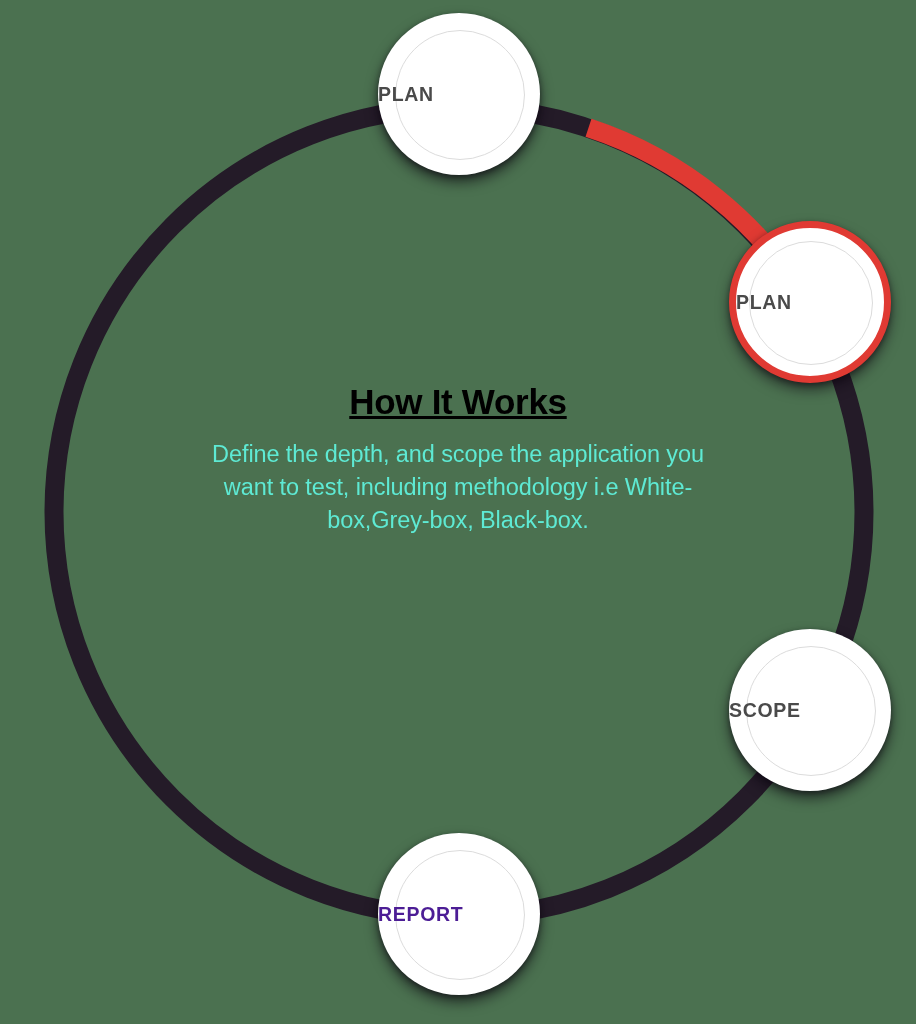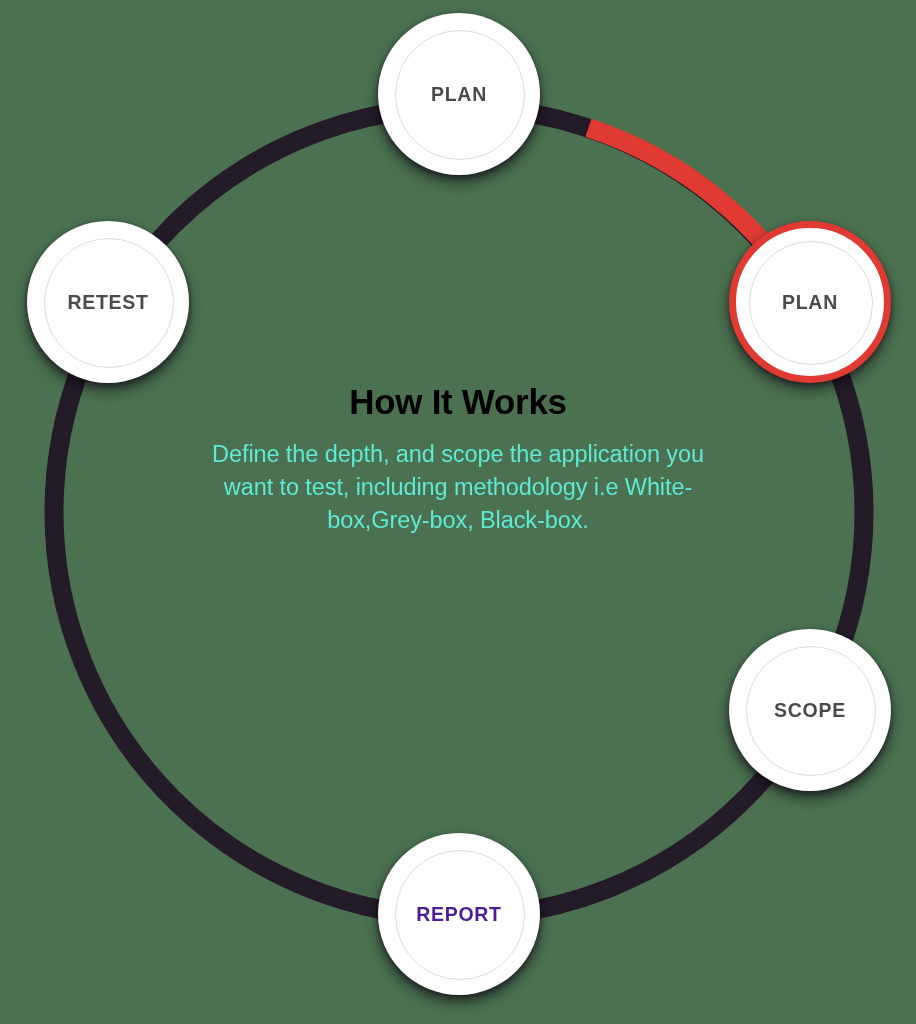--- a/index.html
+++ b/index.html
@@ -42,20 +42,21 @@
     text-align: center;
     pointer-events: none;
   }
   #center-title {
     font-size: 35px;
     font-weight: bold;
     color: #000000;
     letter-spacing: -0.3px;
     line-height: 1.1;
     margin: 0 0 16px 0;
+    text-decoration: underline;
   }
   #center-desc {
     font-size: 23.5px;
     font-weight: normal;
     color: #111111;
     line-height: 1.42;
     margin: 0;
     padding: 0 18px;
     letter-spacing: -0.1px;
   }
@@ -64,21 +65,21 @@
   .node {
     position: absolute;
     width: 162px;
     height: 162px;
     border-radius: 50%;
     background: #ffffff;
     box-shadow: 0 7px 13px rgba(12,6,16,0.62),
                 0 2px 5px rgba(12,6,16,0.42);
     display: flex;
     align-items: center;
-    justify-content: center;
+    justify-content: flex-start;
     box-sizing: border-box;
   }
   .node::before {
     content: "";
     position: absolute;
     left: 50%;
     top: 50%;
     width: 128px;
     height: 128px;
     margin-left: -64px;
@@ -143,17 +144,14 @@
 
   <div class="node" id="node-test">
     <span class="node-label" style="color: rgb(74, 74, 74);">SCOPE</span>
   </div>
 
   <div class="node" id="node-report">
     <span class="node-label" style="color: #4c1d95;">REPORT</span>
   </div>
 
 
-  <div class="node" id="node-retest">
-    <span class="node-label" style="color: rgb(74, 74, 74);">RETEST</span>
-  </div>
 
 </div>
 
 </body></html>

